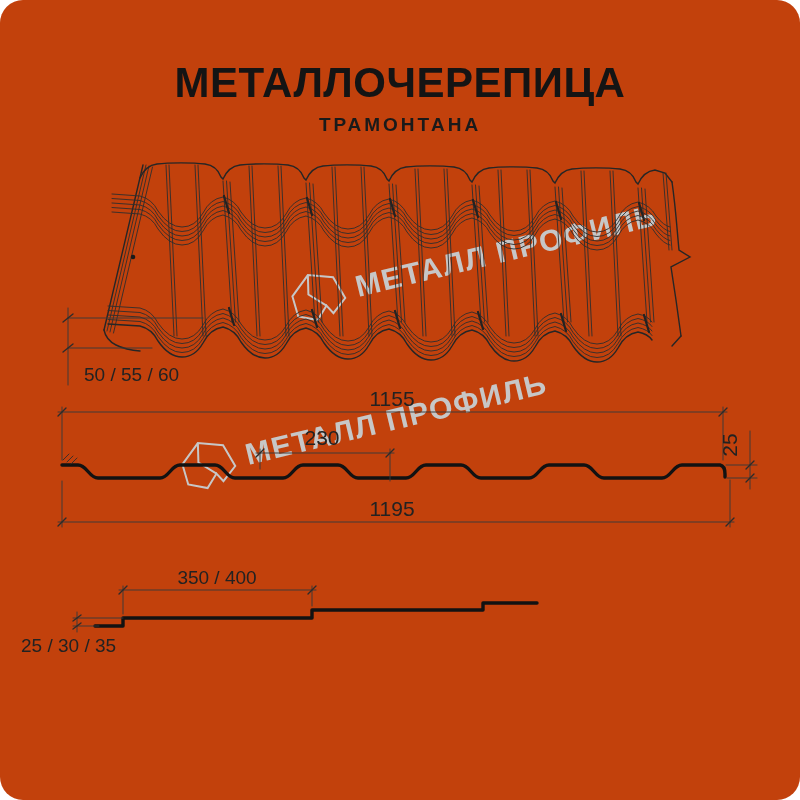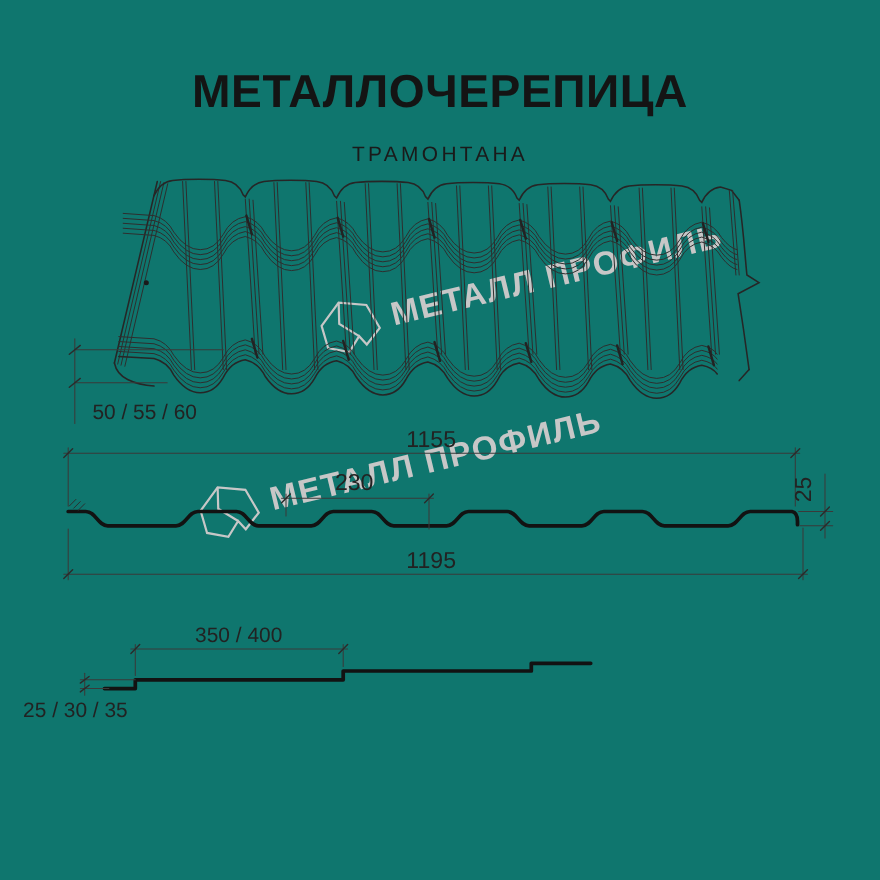--- a/index.html
+++ b/index.html
@@ -1,20 +1,20 @@
 <!DOCTYPE html>
 <html><head>
 <meta charset="utf-8">
 <style>
   html,body{margin:0;padding:0;background:#ffffff;}
-  #stage{position:relative;width:800px;height:800px;background:#0f766e;overflow:hidden;
-         font-family:"Liberation Sans",sans-serif;}
+  #stage{position:relative;width:800px;height:800px;background:#c2410c;overflow:hidden;
+         font-family:"Liberation Sans",sans-serif;border-radius:23px;}
   .hdr{position:absolute;left:0;top:60px;width:800px;text-align:center;z-index:3;}
   .title{font-size:42px;font-weight:800;color:#141414;letter-spacing:.5px;line-height:1.1;}
-  .subtitle{font-size:19px;font-weight:400;color:#1a1a1a;letter-spacing:3px;margin-top:24px;}
+  .subtitle{font-size:19px;font-weight:700;color:#1a1a1a;letter-spacing:3px;margin-top:8px;}
   .wm{position:absolute;z-index:1;display:flex;align-items:center;gap:10px;
       transform:rotate(-13.5deg);transform-origin:left center;pointer-events:none;}
   .wm .wmtext{font-size:30px;font-weight:700;letter-spacing:1.5px;color:#c7c7c7;white-space:nowrap;}
   .wm svg{flex:0 0 auto;}
   svg.fig{position:absolute;z-index:2;}
   .ln{stroke:#2e2e2e;stroke-width:.9;fill:none;stroke-linecap:round;}
   .lnb{stroke:#262626;stroke-width:1.4;fill:none;stroke-linecap:round;}
   .dim{stroke:#3a3a3a;stroke-width:.95;fill:none;stroke-linecap:round;}
   .tick{stroke:#2b2b2b;stroke-width:1.3;fill:none;stroke-linecap:round;}
   .thick{stroke:#121212;stroke-width:3.4;fill:none;stroke-linecap:round;stroke-linejoin:round;}

